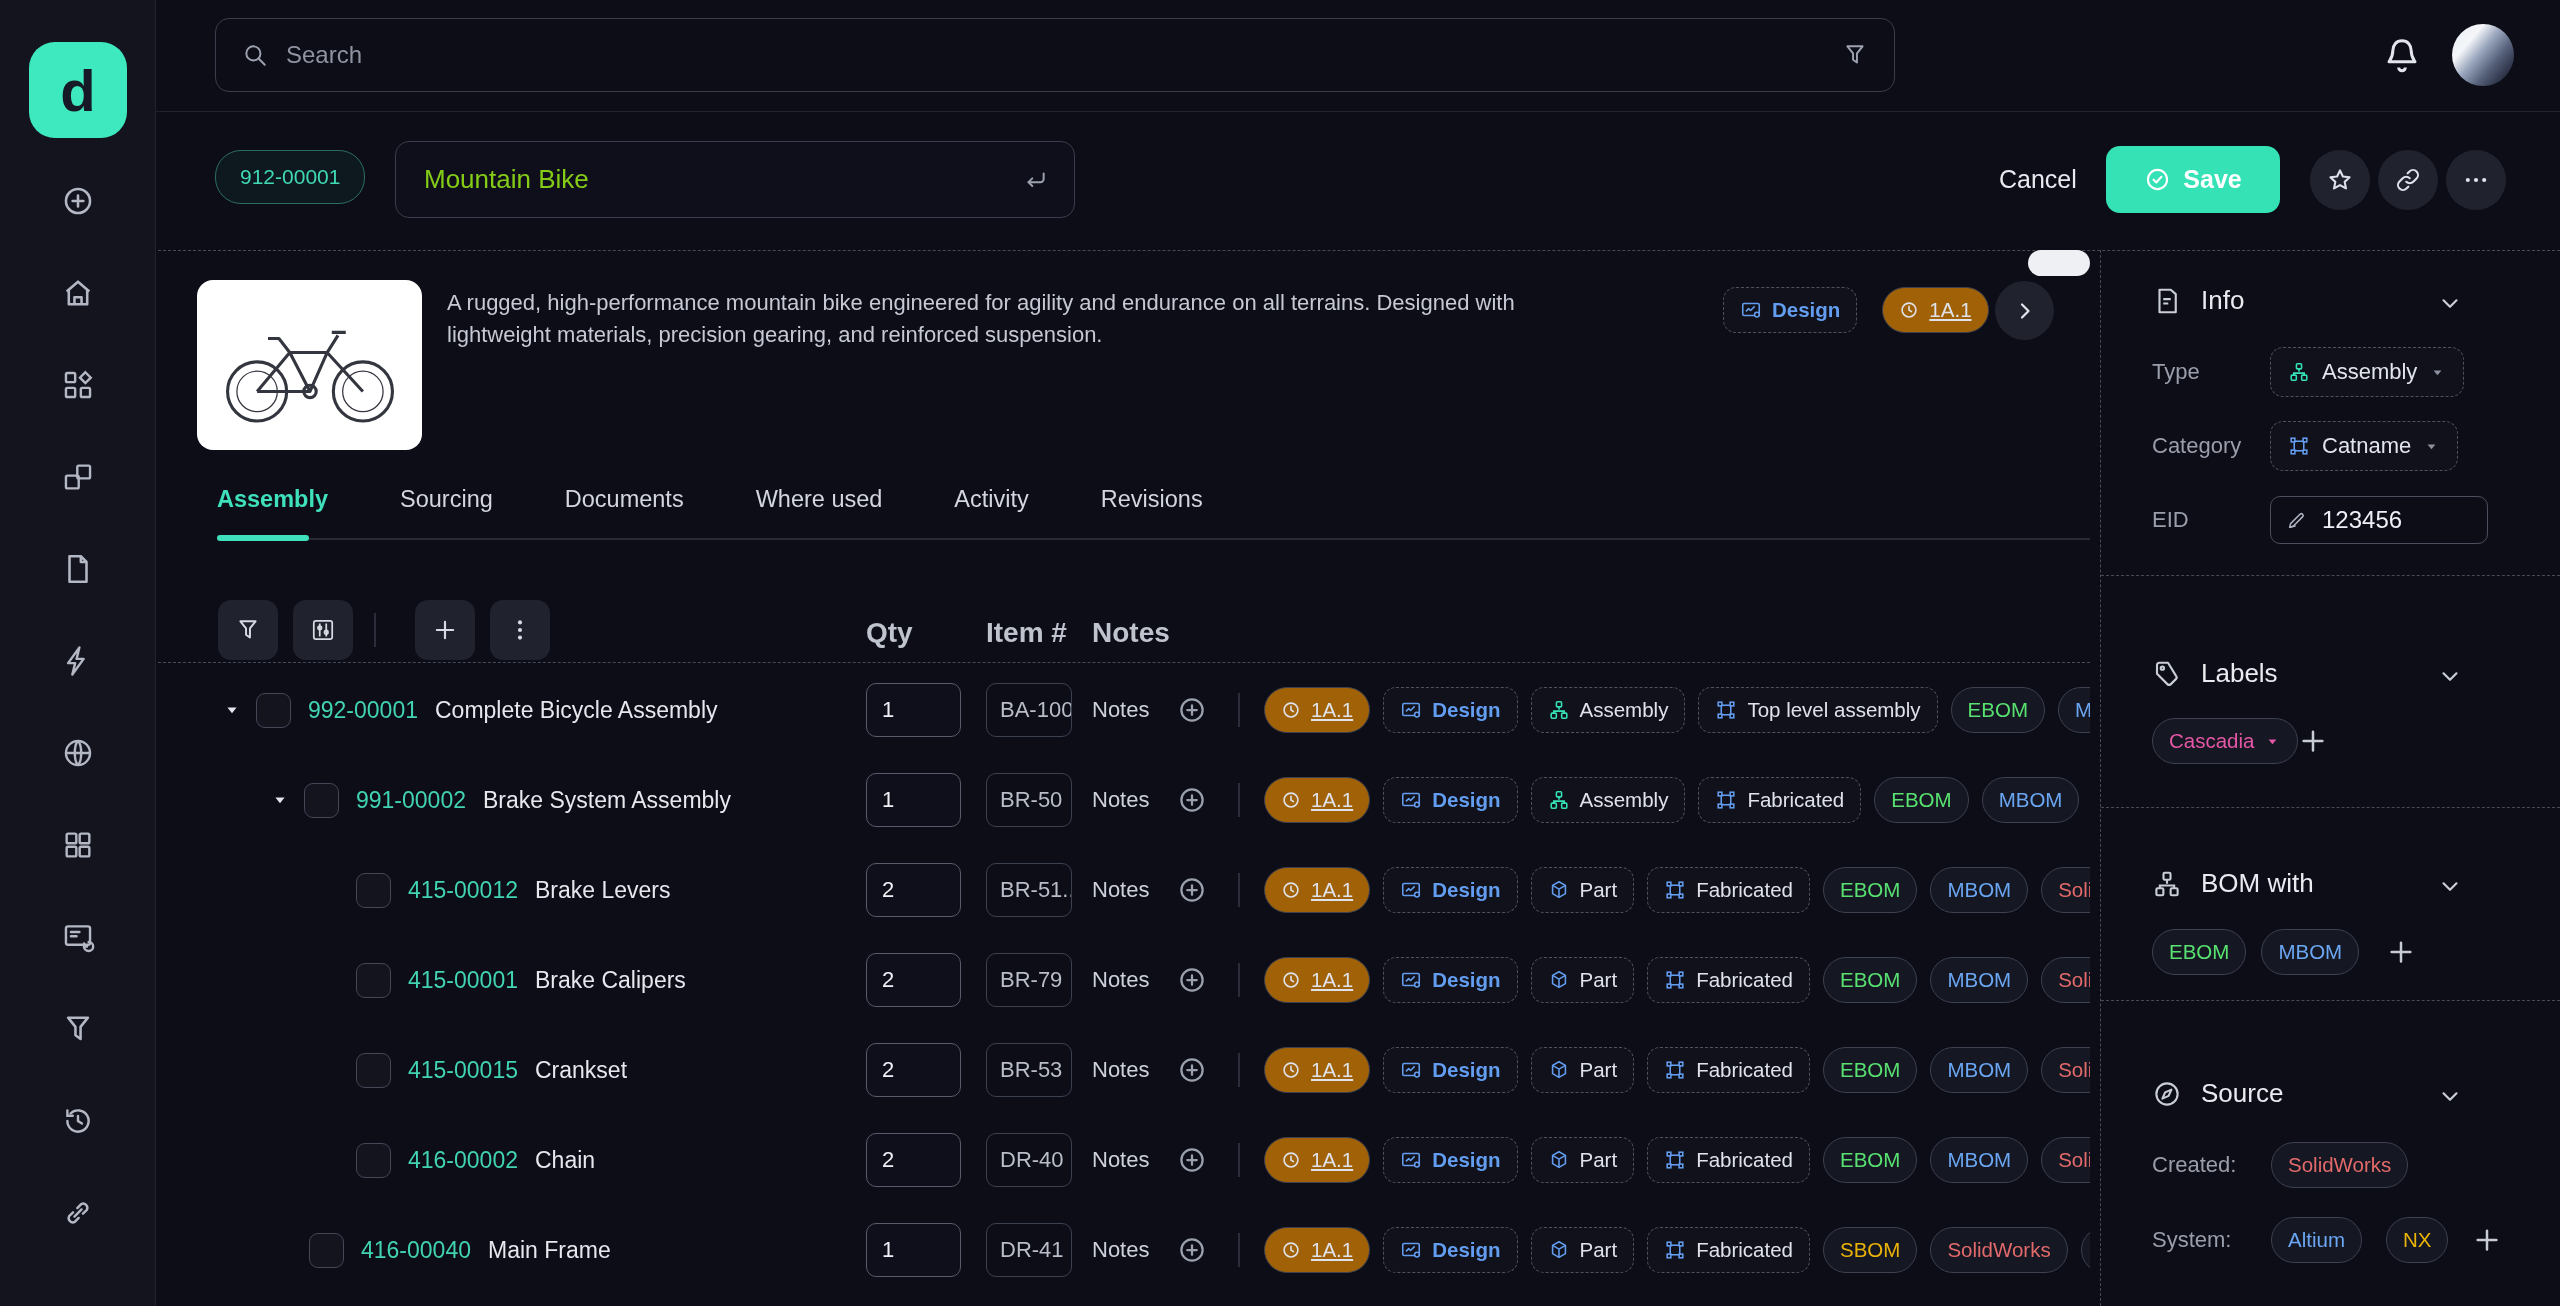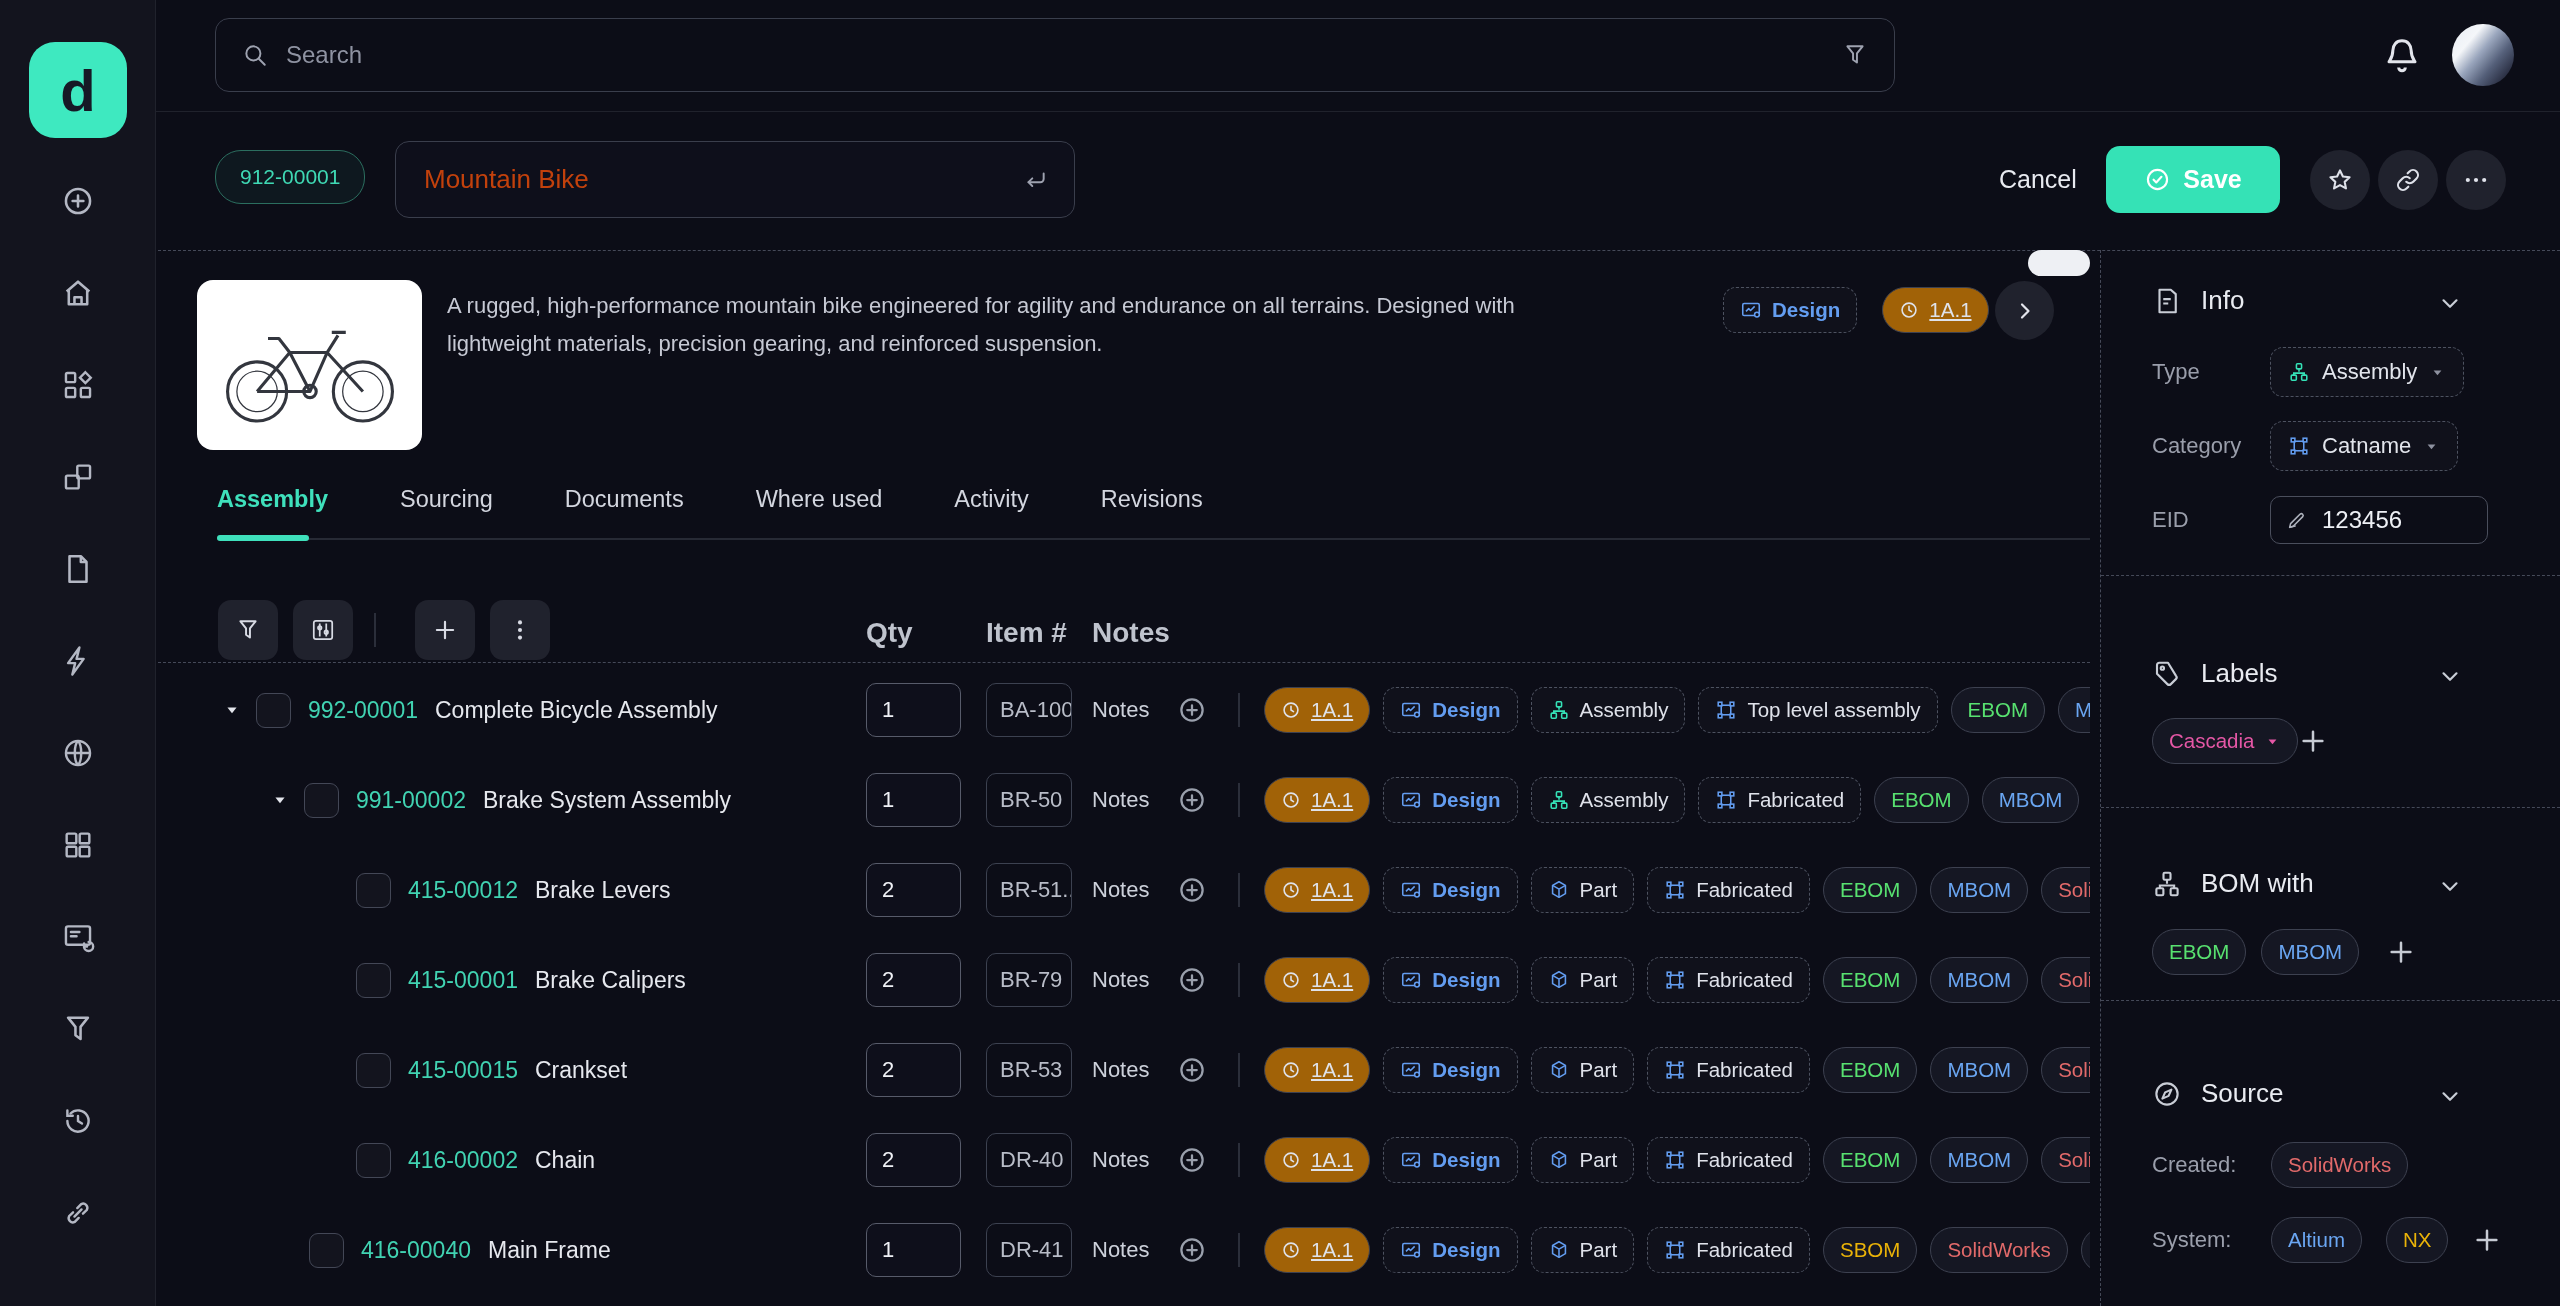--- a/index.html
+++ b/index.html
@@ -21,31 +21,31 @@
   .sic{width:26px;height:26px;color:#9ea2b0}
   .topline{position:absolute;left:155px;right:0;top:111px;height:1px;background:#20222c;}
   .bell{position:absolute;left:2382px;top:33px;width:40px;height:44px;color:#e3e5ec;cursor:pointer}
   .avatar{position:absolute;left:2452px;top:24px;width:62px;height:62px;border-radius:50%;cursor:pointer;
           background:linear-gradient(130deg,#e8ecf3 0%,#f4f6f9 28%,#9aa6bd 46%,#55607a 66%,#2c3145 85%,#20243a 100%);}
   
   .pid{position:absolute;left:215px;top:150px;height:52px;padding:0 24px;border:1.5px solid #2b6e5f;border-radius:26px;
        color:#3fd9b4;font-size:21px;display:flex;align-items:center;background:rgba(62,233,192,.05);}
   .title-in{position:absolute;left:395px;top:141px;width:680px;height:77px;border:1.5px solid #3a3e4c;border-radius:14px;
        background:#0e0f1b;display:flex;align-items:center;padding:0 26px;box-sizing:border-box;gap:14px;}
-  .title-in input{flex:1;background:transparent;border:none;outline:none;color:#c2410c;font-size:26px;font-family:inherit;}
+  .title-in input{flex:1;background:transparent;border:none;outline:none;color:#84cc16;font-size:26px;font-family:inherit;}
   .cancel{position:absolute;left:1993px;top:164px;font-size:25px;color:#e8eaf0;cursor:pointer;background:none;border:none;font-family:inherit;}
   .save{position:absolute;left:2106px;top:146px;width:174px;height:67px;border:none;border-radius:14px;background:#35e2b6;
         color:#ffffff;font-size:25px;font-weight:600;display:flex;align-items:center;justify-content:center;gap:12px;cursor:pointer;font-family:inherit;}
   .cbtn{position:absolute;width:60px;height:60px;border-radius:50%;background:#20222d;border:none;display:flex;
         align-items:center;justify-content:center;color:#dfe2ea;cursor:pointer;}
   .dash-h{border-top:1.6px dashed #454958;position:absolute;height:0;}
   
   .thumb{position:absolute;left:197px;top:280px;width:225px;height:170px;background:#ffffff;border-radius:16px;
          display:flex;align-items:center;justify-content:center;}
-  .desc{position:absolute;left:447px;top:287px;width:1095px;font-size:22px;line-height:38px;color:#c6c9d4;}
+  .desc{position:absolute;left:447px;top:287px;width:1095px;font-size:22px;line-height:32px;color:#c6c9d4;}
   .badge{display:inline-flex;align-items:center;gap:10px;height:46px;padding:0 16px;border-radius:23px;
          font-size:20.5px;white-space:nowrap;flex:0 0 auto;color:#dfe2ea;box-sizing:border-box;cursor:pointer;}
   .b-rev{border:1.6px solid #3d4150;background:#a16207;text-decoration:underline;}
   .b-dash{border:1.6px dashed #4d5260;border-radius:13px;background:rgba(255,255,255,.02);}
   .b-pill{border:1.6px solid #3d4150;background:#151723;}
   .t-green{color:#58e170}.t-blue{color:#6aa6f2}.t-orange{color:#eab308}.t-red{color:#e26a6a}.t-pink{color:#e457a5}
   .lbl-blue{color:#639df0;font-weight:700}
   .bi{width:22px;height:22px}.bi-s{width:20px;height:20px}
   .ic-blue{color:#639df0}.ic-teal{color:#35e2b7}.ic-w{color:#dfe2ea}
   .hdr-badges{position:absolute;left:1723px;top:287px;display:flex;gap:25px;align-items:center;}

